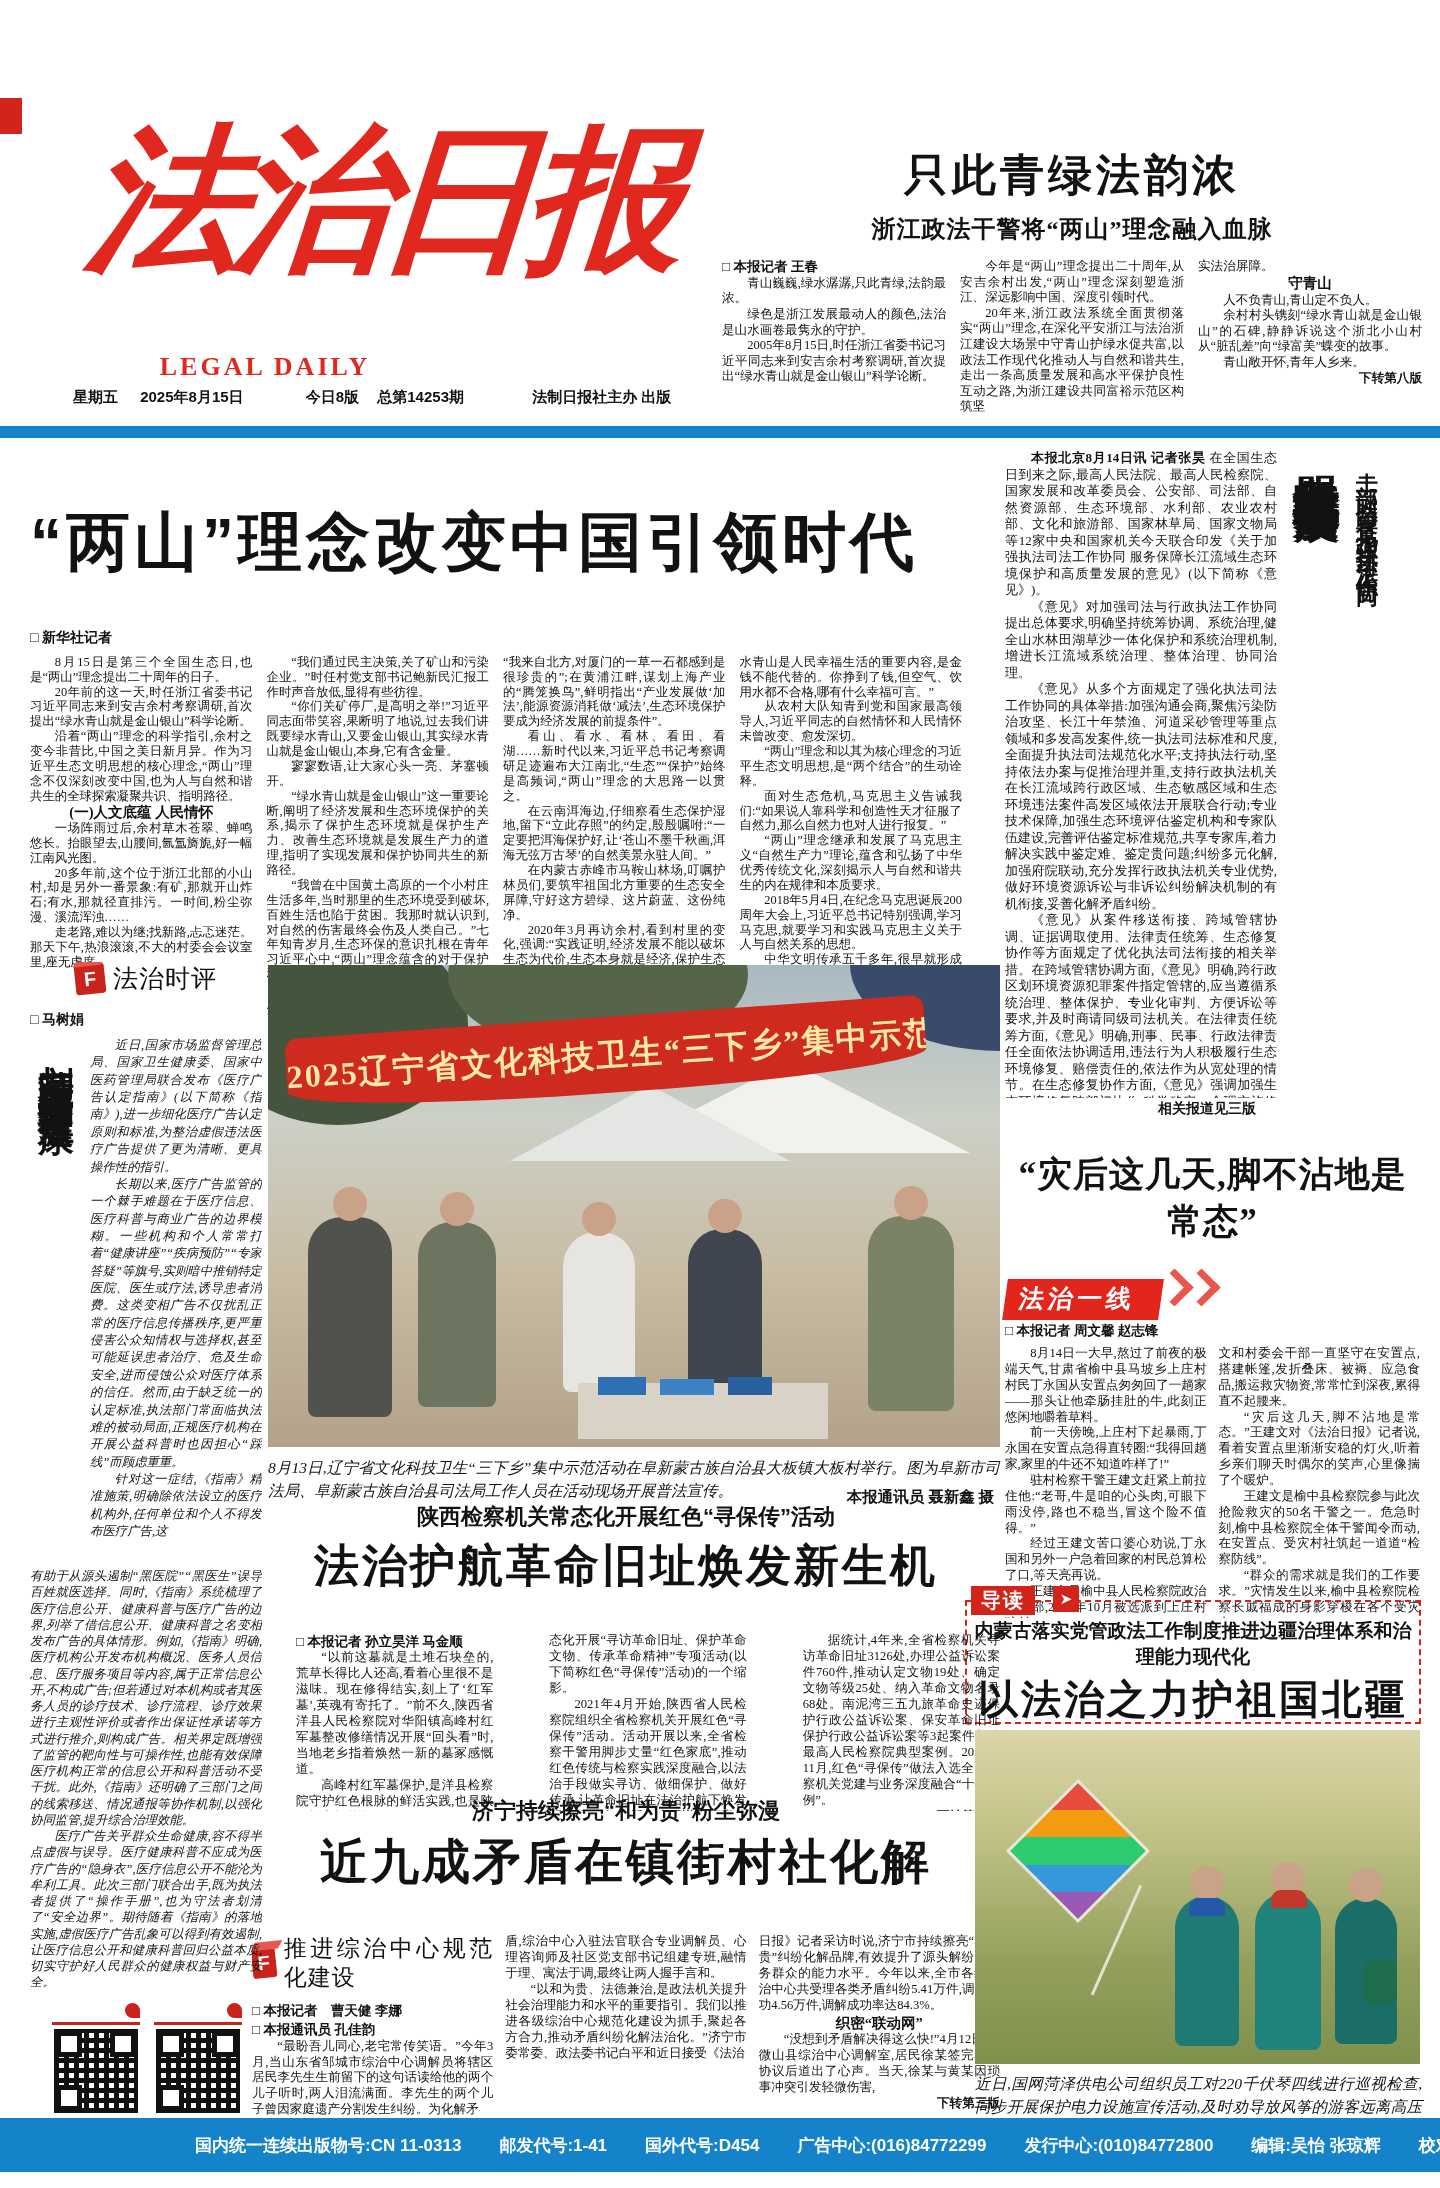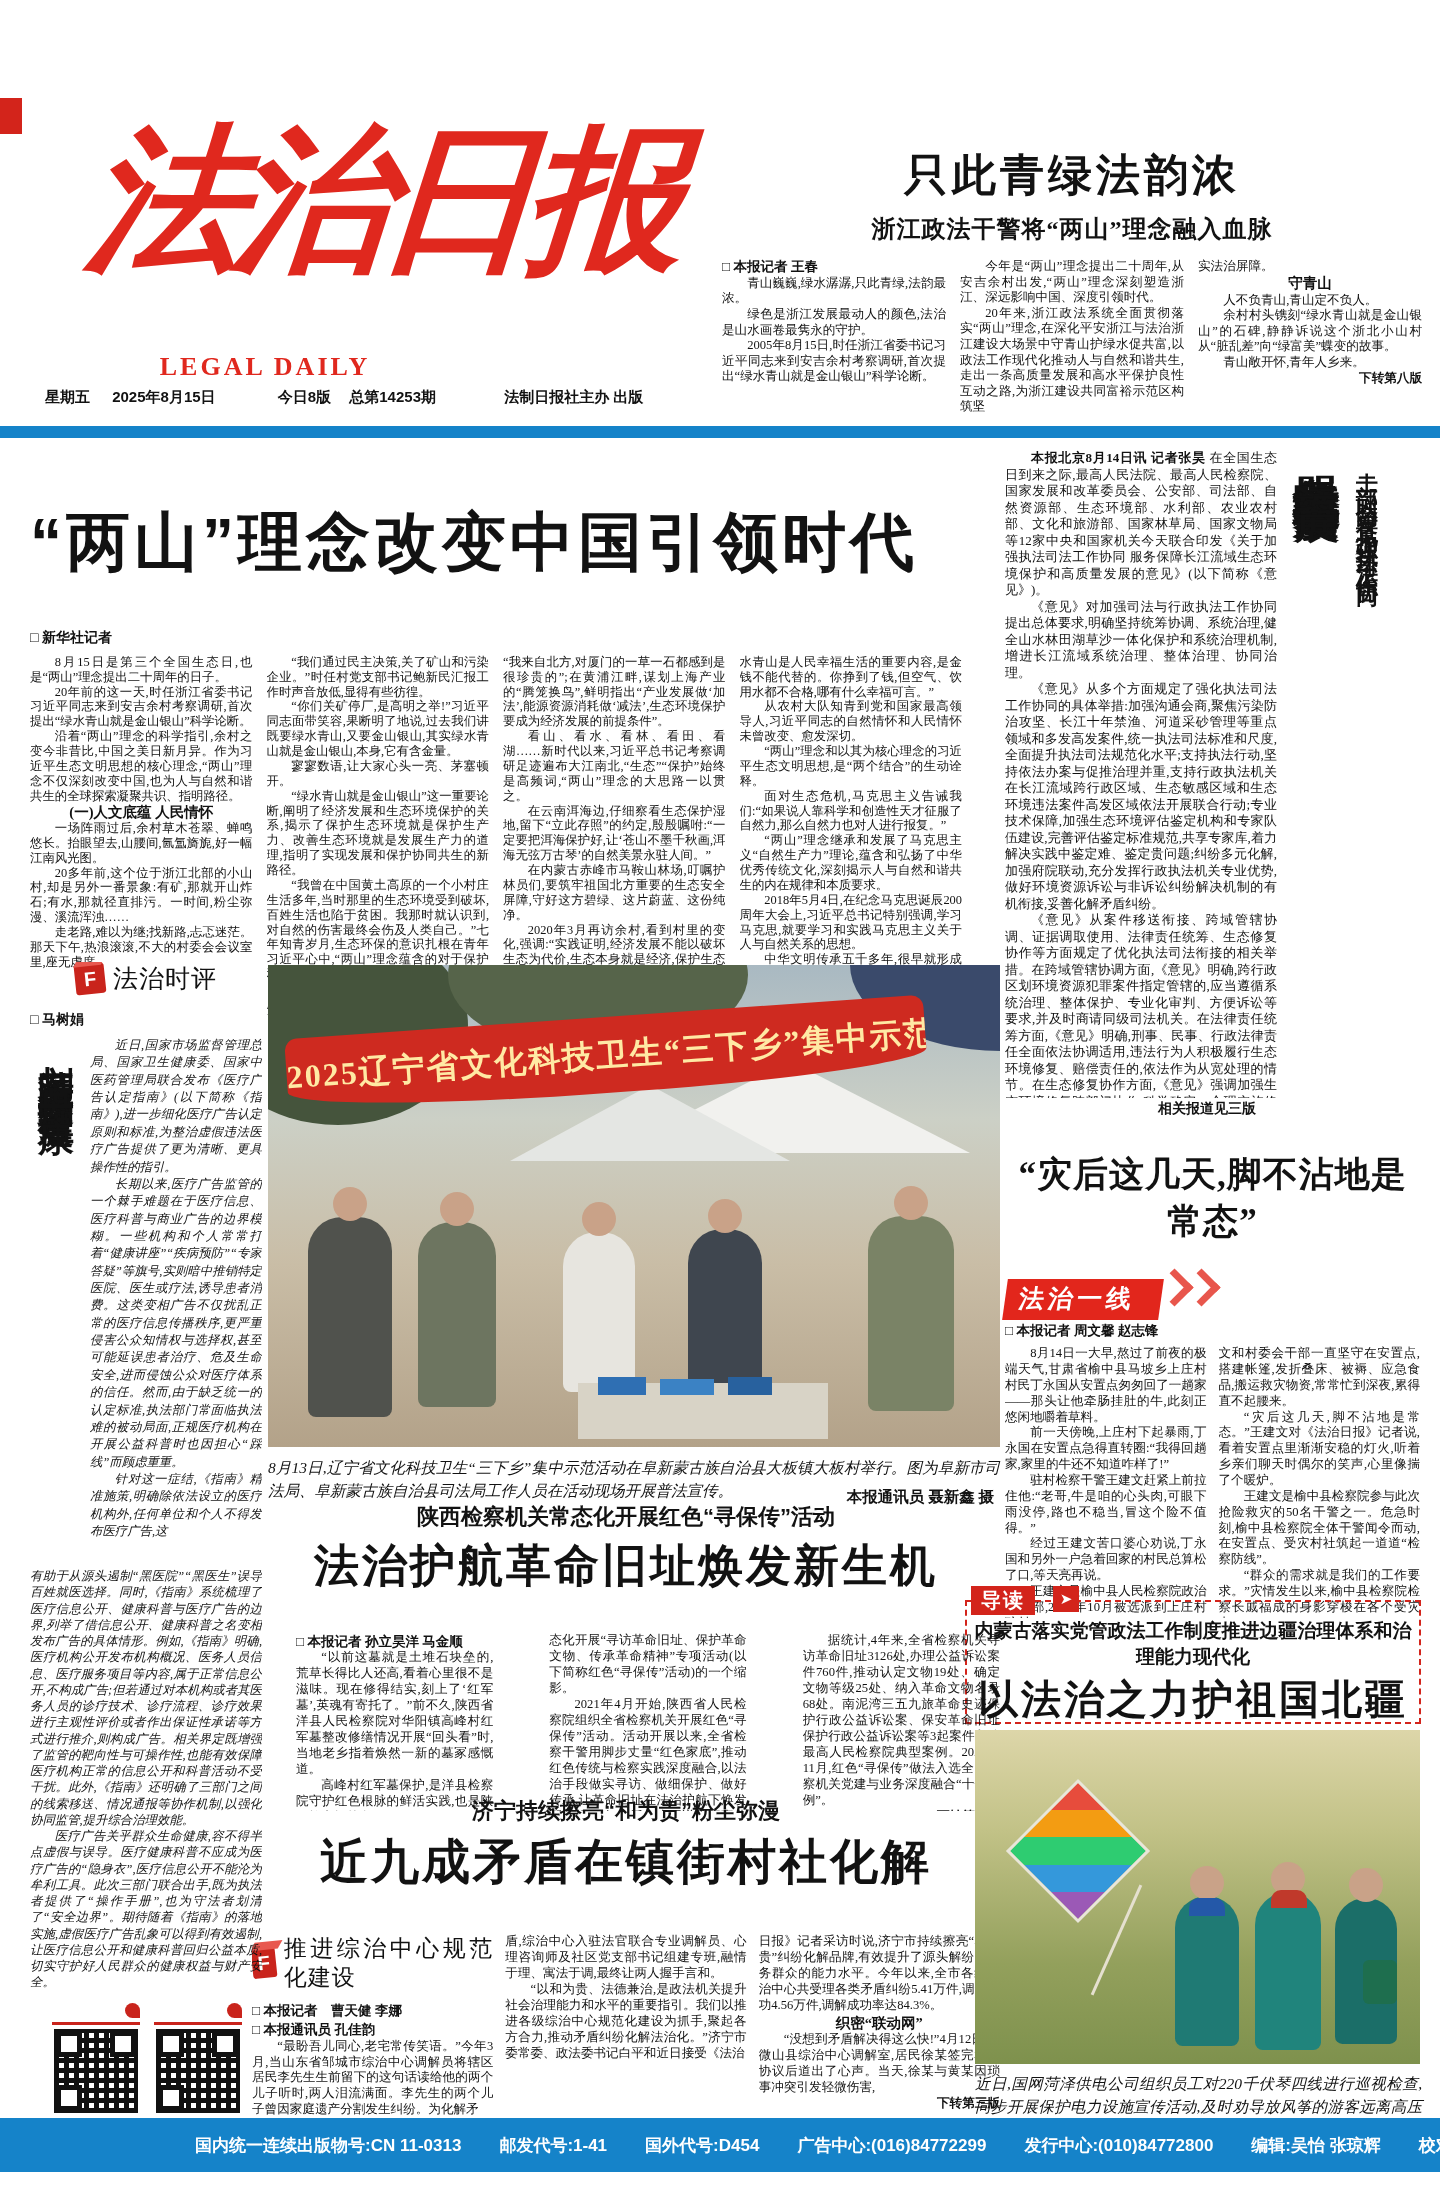--- a/index.html
+++ b/index.html
@@ -11,21 +11,21 @@
   .jcol p{margin:0;text-indent:2em;}
   .jcol p.cont{text-indent:0;}
   .jump{font-weight:bold;text-align:right;}
   
   .corner-mark{left:0;top:98px;width:22px;height:36px;background:#d3241b;}
   .calli{left:88px;top:118px;font-size:158px;line-height:1.05;font-weight:bold;font-style:italic;
          color:#e0281e;letter-spacing:-12px;transform:skewX(-4deg);white-space:nowrap;}
   .legal{left:150px;top:352px;width:230px;text-align:center;font-size:26px;font-weight:bold;
          color:#e0281e;letter-spacing:3px;}
   .dateline{left:45px;top:388px;width:640px;font-size:15px;font-weight:bold;white-space:nowrap;}
-  .dateline span{display:inline-block;}
+  .dateline span{display:inline-block;margin-left:28px;}
   .blue-bar{left:0;top:426px;width:1440px;height:12px;background:#1583c9;}
   
   .tr-art{left:722px;top:118px;width:700px;height:305px;}
   .tr-h1{text-align:center;font-size:44px;font-weight:900;letter-spacing:4px;margin:28px 0 0;}
   .tr-h2{text-align:center;font-size:24px;font-weight:bold;margin-top:8px;letter-spacing:1px;}
   .tr-cols{display:flex;gap:14px;margin-top:14px;height:172px;}
   .tr-col{flex:1;font-size:12.6px;line-height:1.24;}
   .byline{font-weight:bold;font-size:13.5px;margin:0 0 10px;text-indent:0 !important;}
   .mini-sub{text-align:center;font-weight:bold;font-size:14.5px;margin:6px 0;text-indent:0 !important;}
   

